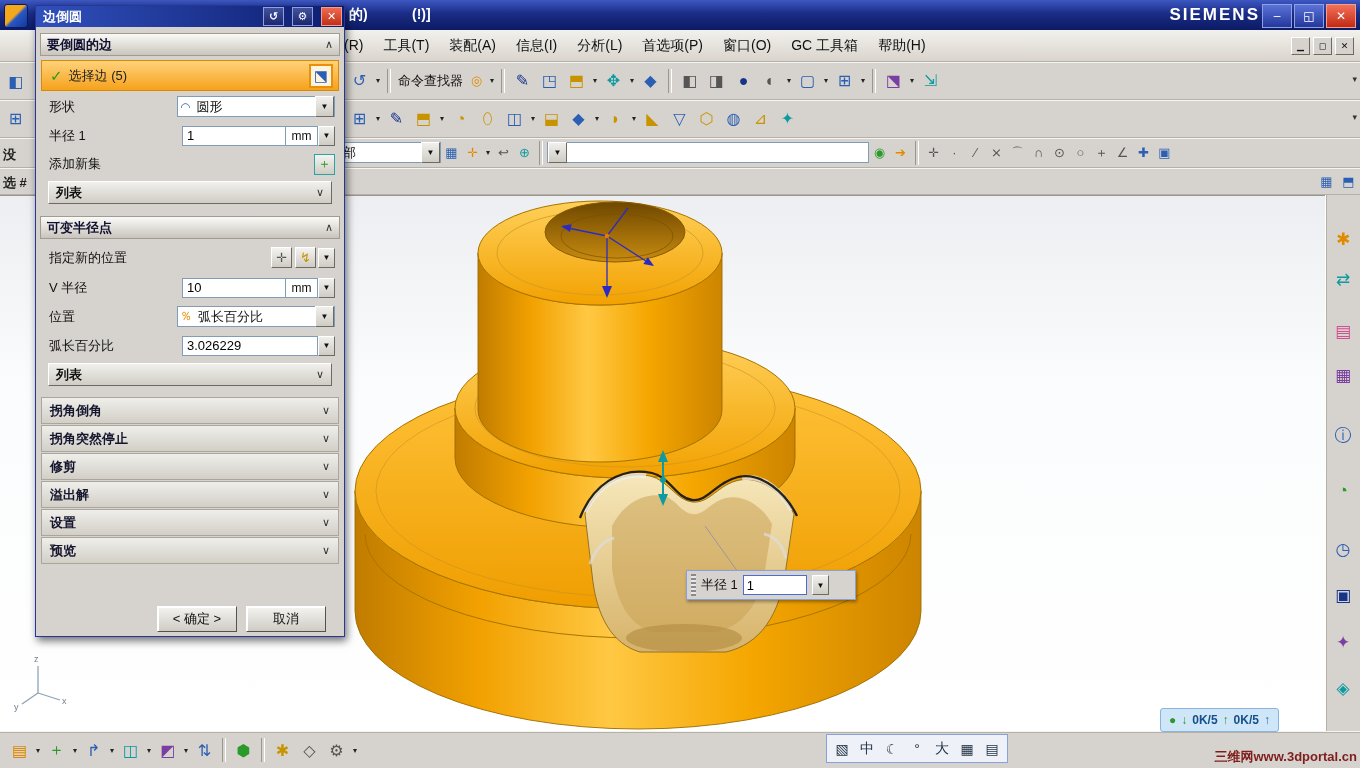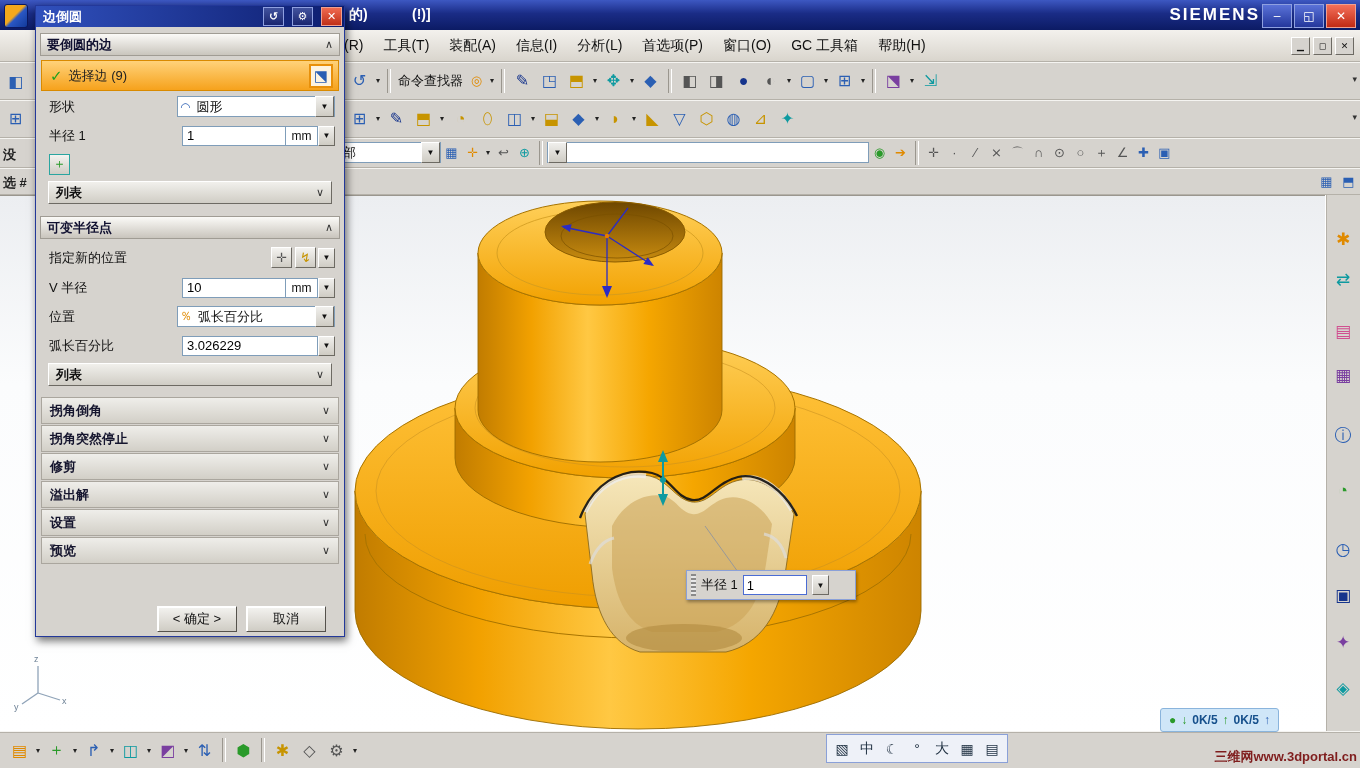--- a/index.html
+++ b/index.html
@@ -411,41 +411,42 @@
     </div>
     <div class="dlg-body">
 
       <div class="groupbar">
         <span>要倒圆的边</span>
         <span class="chev">∧</span>
       </div>
 
       <div class="selrow">
         <span class="checkmark">✓</span>
-        <span class="lbl">选择边 (9)</span>
+        <span class="lbl">选择边 (5)</span>
         <span class="selbtn">⬔</span>
       </div>
 
       <div class="drow">
         <span class="lbl">形状</span>
         <div class="combo" style="width:158px;">
           <span class="ico-inline c-blue">◠</span>
           <span class="val">圆形</span>
           <span class="dbtn">▼</span>
         </div>
       </div>
 
       <div class="drow">
         <span class="lbl">半径 1</span>
         <input class="field" style="width: 104px;" value="1">
         <span class="unit">mm</span>
         <span class="spin">▼</span>
       </div>
 
       <div class="drow" style="height:28px;">
+        <span class="lbl">添加新集</span>
         <span class="sqbtn c-green" style="border-color:#2aa5a0;">＋</span>
       </div>
 
       <div class="listbar">
         <span>列表</span>
         <span class="chev">∨</span>
       </div>
 
       <div class="groupbar" style="margin-top:9px;">
         <span>可变半径点</span>

